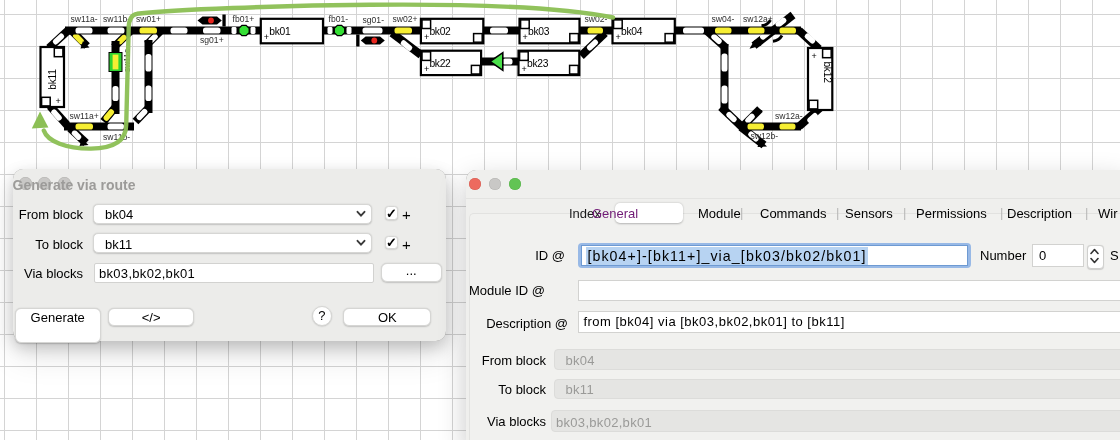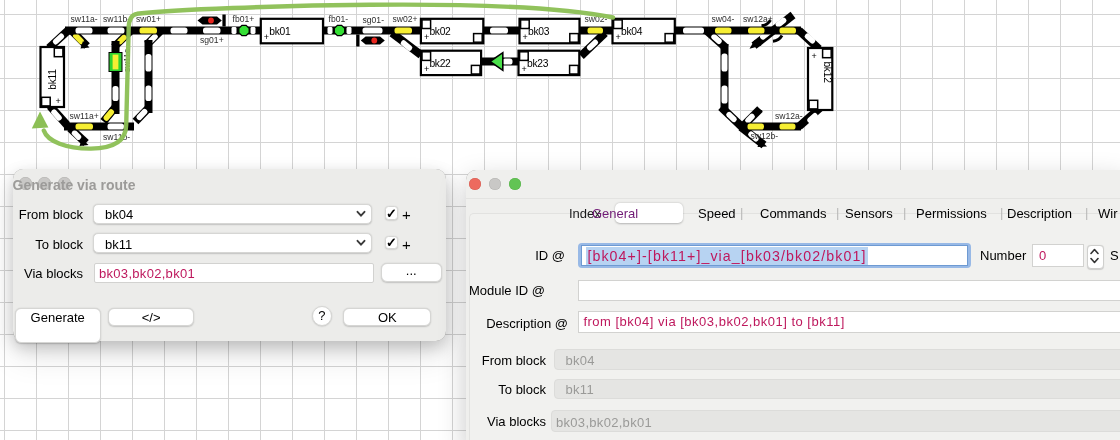--- a/index.html
+++ b/index.html
@@ -2,21 +2,21 @@
 <html><head><meta charset="utf-8">
 <style>
 html,body{margin:0;padding:0;width:1120px;height:440px;overflow:hidden;background:#fff;
 font-family:"Liberation Sans",sans-serif;}
 #stage{position:relative;width:1120px;height:440px;}
 svg{position:absolute;left:0;top:0;}
 .dlg{position:absolute;box-sizing:border-box;}
 .btn{position:absolute;box-sizing:border-box;background:#fff;border:1px solid #d6d6d4;border-radius:6px;
 box-shadow:0 .5px 1.5px rgba(0,0,0,.18);font-size:13px;color:#000;text-align:center;}
 .lbl{position:absolute;font-size:13px;color:#000;white-space:nowrap;}
-.field{position:absolute;box-sizing:border-box;background:#fff;border:1px solid #d2d2d0;font-size:13px;color:#be185d;white-space:nowrap;overflow:hidden;}
+.field{position:absolute;box-sizing:border-box;background:#fff;border:1px solid #d2d2d0;font-size:13px;color:#000000;white-space:nowrap;overflow:hidden;}
 </style></head>
 <body>
 <div id="stage">
 <svg width="1120" height="440" viewBox="0 0 1120 440">
 <defs>
 <pattern id="g" width="32" height="32" patternUnits="userSpaceOnUse" x="5" y="15">
 <path d="M0 31.5 H32 M31.5 0 V32" stroke="#d4d4d4" stroke-width="1" fill="none"></path>
 </pattern>
 </defs>
 <rect width="1120" height="440" fill="#fff"></rect>
@@ -252,21 +252,21 @@
 <div style="position:absolute;left:488.5px;top:178px;width:12px;height:12px;border-radius:50%;background:#c9c8c6;box-shadow:inset 0 0 0 .5px #b3b2b0;"></div>
 <div style="position:absolute;left:508.5px;top:178px;width:12px;height:12px;border-radius:50%;background:#62c454;box-shadow:inset 0 0 0 .5px #58b14b;"></div>
 
 <div style="position:absolute;left:466px;top:198.2px;width:654px;height:1px;background:#e3e3e1;"></div>
 
 <div style="position:absolute;left:469px;top:212.6px;width:651px;height:245px;background:#f1f1ef;border:1px solid #e2e2e0;border-right:none;border-radius:5px 0 0 5px;box-sizing:border-box;"></div>
 
 <div class="lbl" style="left:569px;top:206px;color:#1a1a1a;">Index</div>
 <div style="position:absolute;left:615px;top:202.6px;width:68px;height:20px;background:#fff;border-radius:5px;box-shadow:0 .5px 2px rgba(0,0,0,.25);"></div>
 <div class="lbl" style="left:581px;top:206px;width:68px;text-align:center;color:#701a75;">General</div>
-<div class="lbl" style="left:698px;top:206px;">Speed</div>
+<div class="lbl" style="left:698px;top:206px;">Module</div>
 <div class="lbl" style="left:760px;top:206px;">Commands</div>
 <div class="lbl" style="left:845px;top:206px;">Sensors</div>
 <div class="lbl" style="left:916px;top:206px;">Permissions</div>
 <div class="lbl" style="left:1007px;top:206px;">Description</div>
 <div class="lbl" style="left:1098px;top:206px;">Wir</div>
 <div class="lbl" style="left:740px;top:205px;color:#b9b9b7;">|</div>
 <div class="lbl" style="left:836px;top:205px;color:#b9b9b7;">|</div>
 <div class="lbl" style="left:903px;top:205px;color:#b9b9b7;">|</div>
 <div class="lbl" style="left:1000px;top:205px;color:#b9b9b7;">|</div>
 <div class="lbl" style="left:1085px;top:205px;color:#b9b9b7;">|</div>

